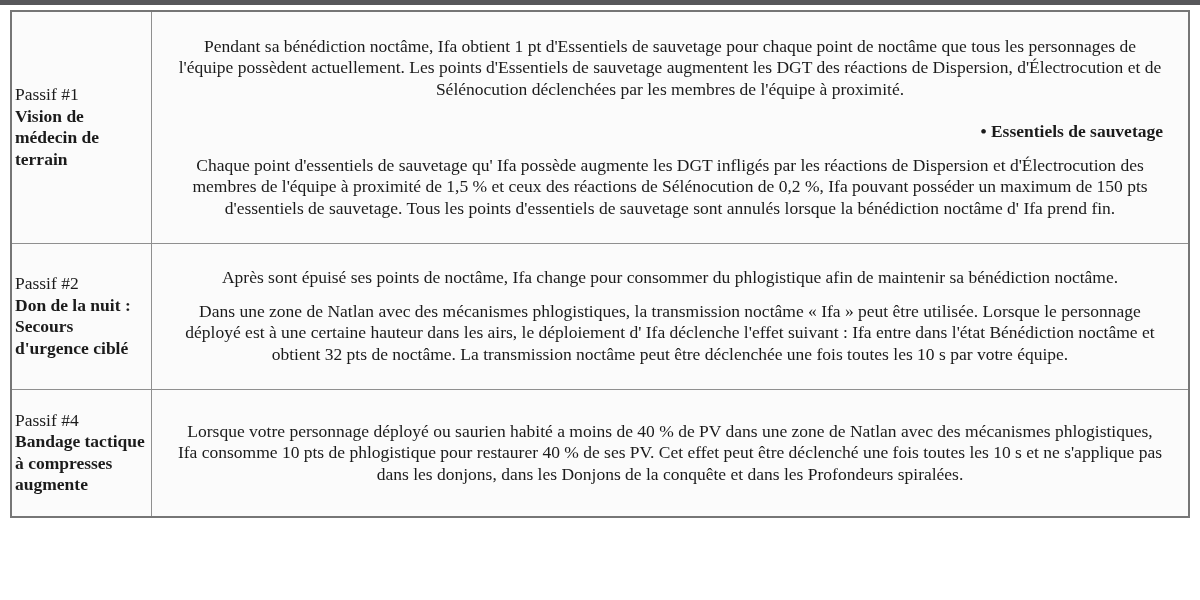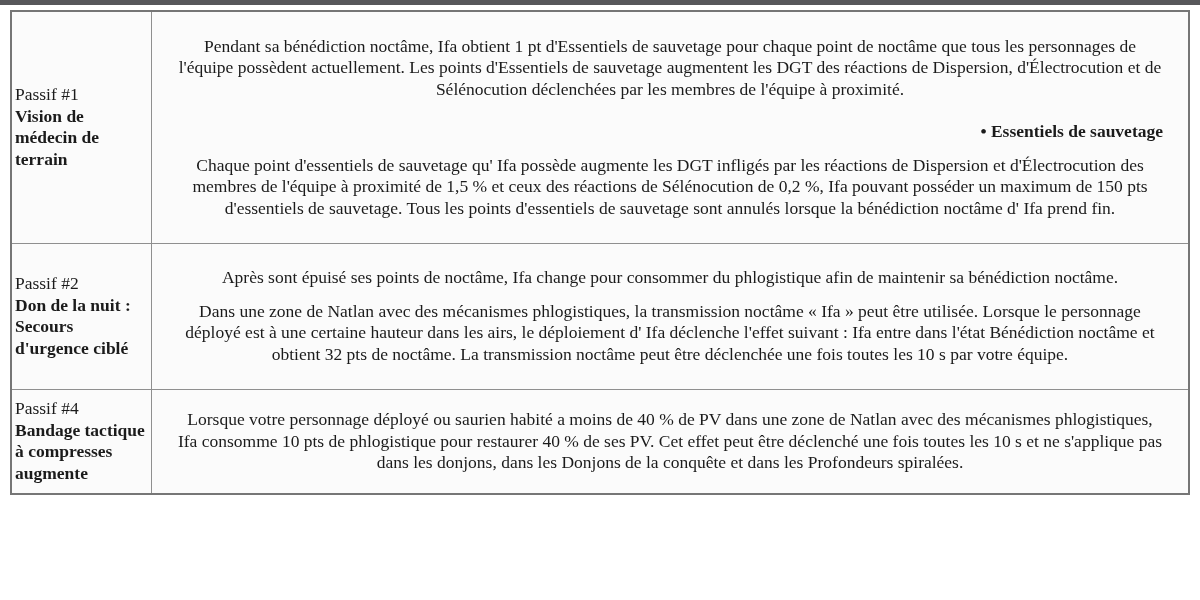--- a/index.html
+++ b/index.html
@@ -25,21 +25,21 @@
     border: 2px solid #767676;
   }
   td {
     border: 1px solid #8f8f8f;
     font-size: 17.5px;
     line-height: 21.5px;
   }
   tr.r1 { height: 232px; }
   tr.r2 { height: 73px;  }
   tr.r3 { height: 146px; }
-  tr.r4 { height: 105px; padding-left: 26px; }
+  tr.r4 { height: 128px; padding-left: 26px; }
   td.name-cell {
     width: 133px;
     text-align: left;
     vertical-align: middle;
     padding: 2px 3px;
   }
   .plabel { font-weight: normal; }
   .pname  { font-weight: bold; }
   td.desc-cell {
     text-align: center;

